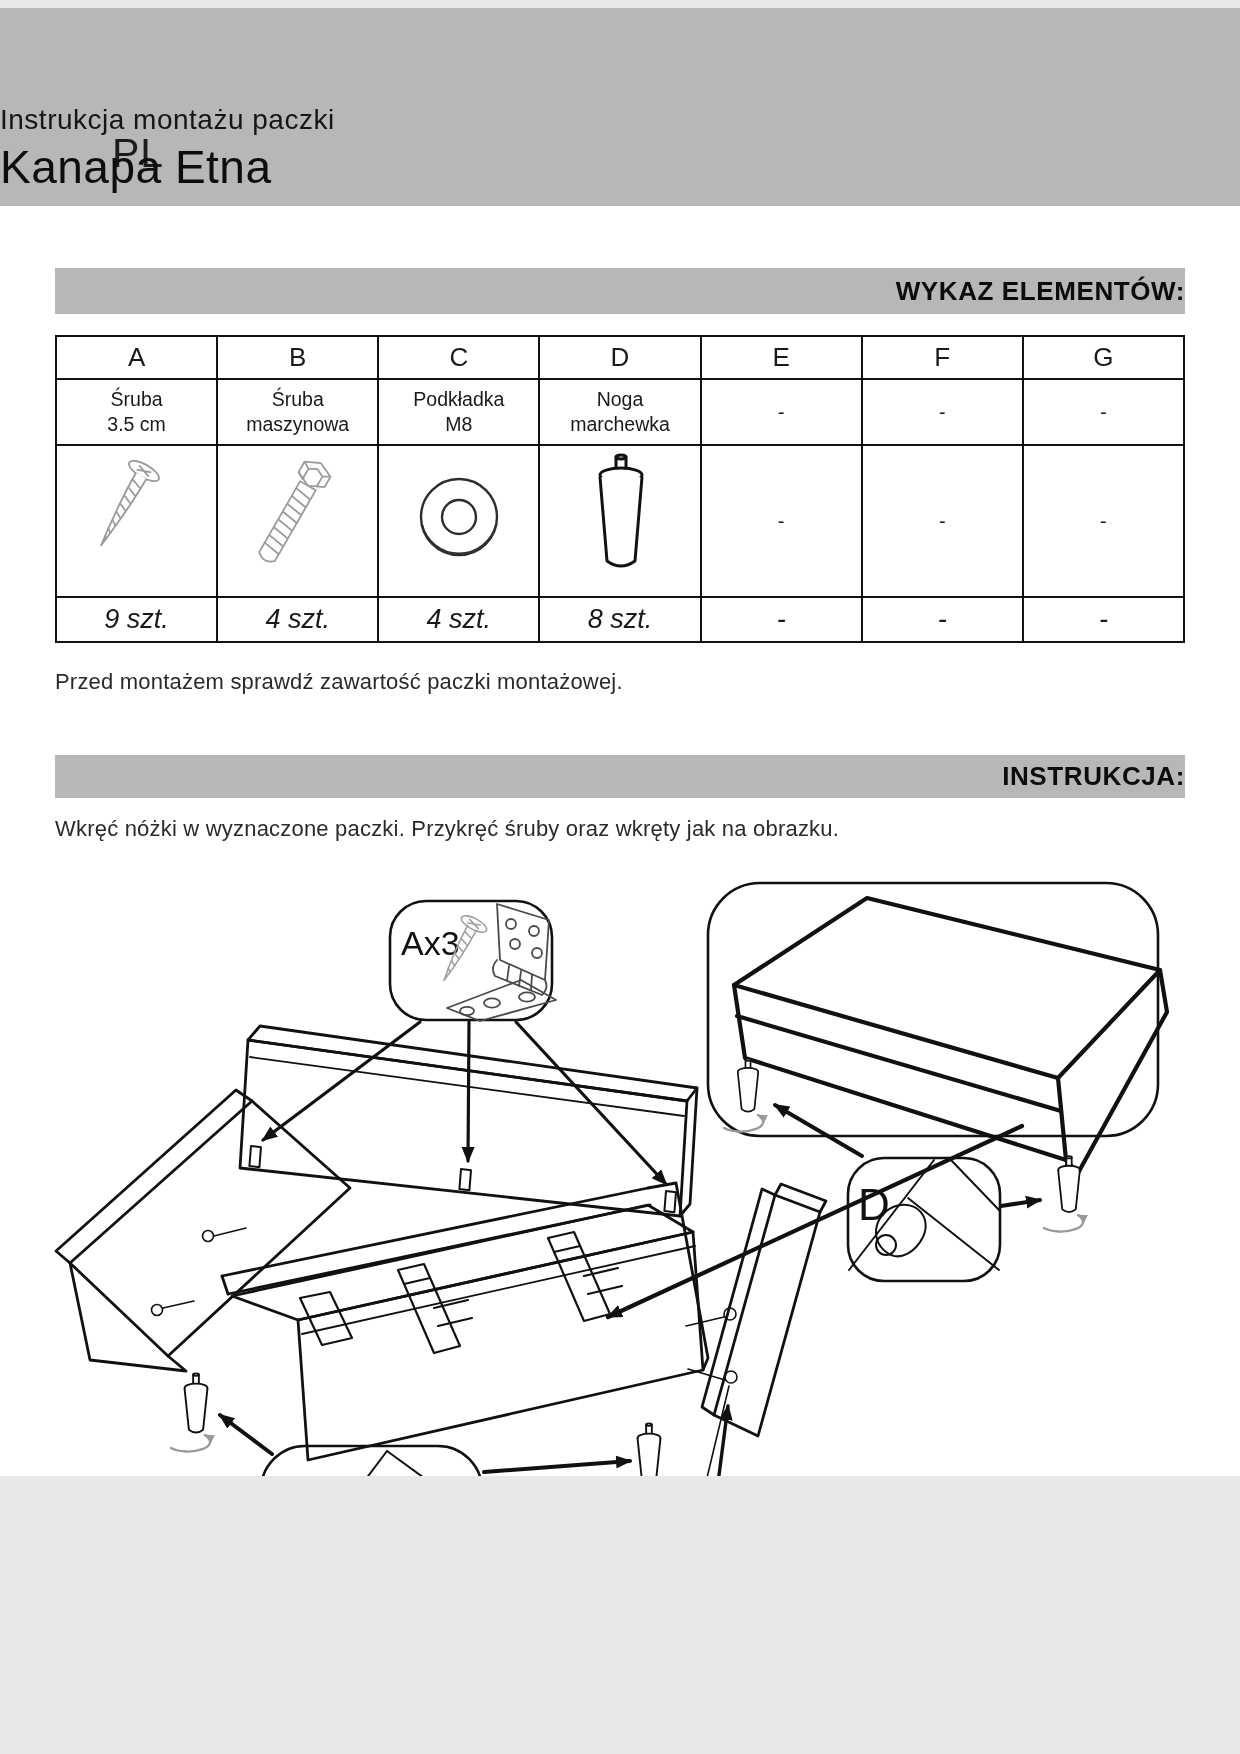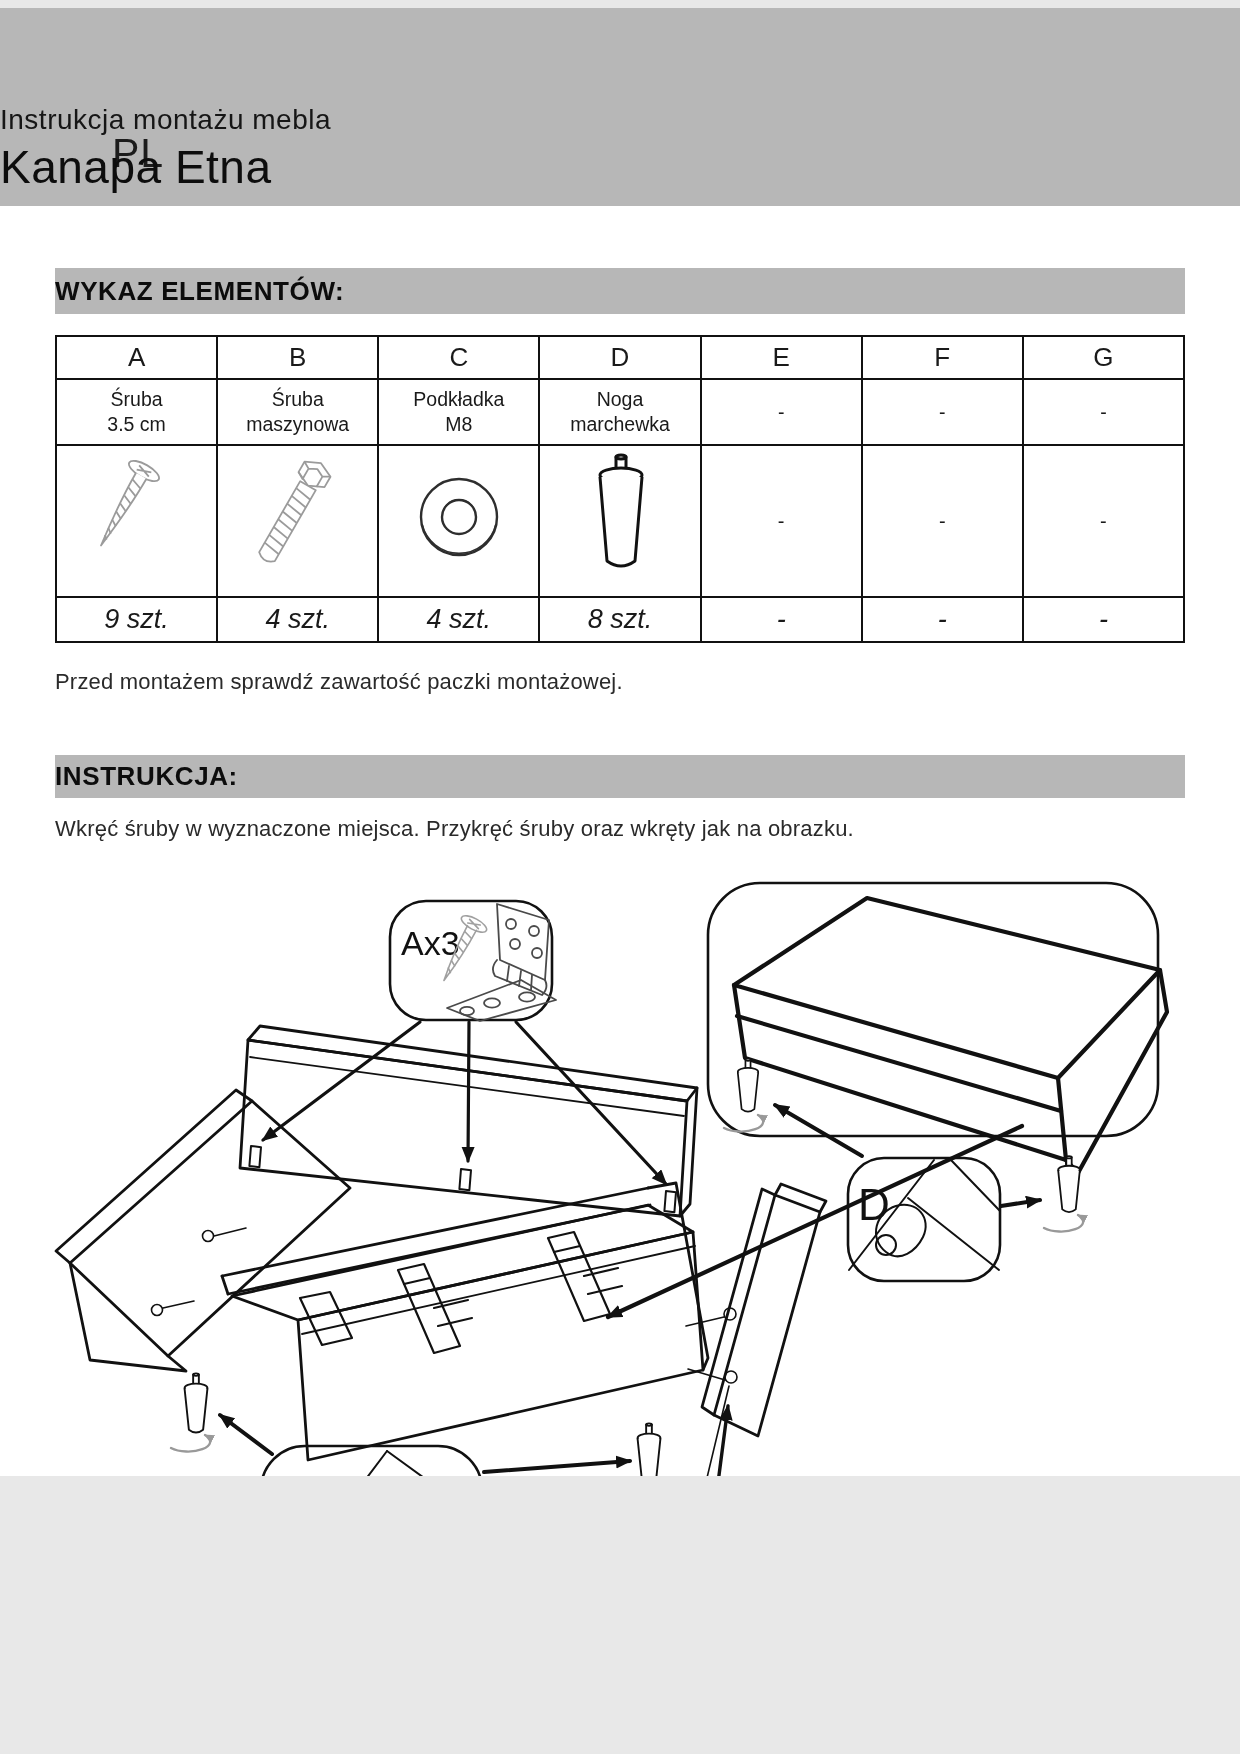--- a/index.html
+++ b/index.html
@@ -8,21 +8,21 @@
     background:#ffffff;overflow:hidden;
     font-family:"Liberation Sans","DejaVu Sans",sans-serif;color:#1a1a1a;padding-left:42px;
   }
   .abs{position:absolute;}
   
   .header-band{left:0;top:0;width:1240px;height:198px;background:#b7b7b7;}
   .lang-badge{left:112px;top:122px;font-size:41px;letter-spacing:1px;color:#1c1c1c;}
   .doc-subtitle{position:absolute;left:0;top:96px;width:1240px;font-size:28px;letter-spacing:.5px;color:#161616;}
   .doc-title{position:absolute;left:0;top:132px;width:1240px;font-size:46px;font-weight:normal;letter-spacing:.5px;color:#0d0d0d;}
   
-  .section-bar{left:55px;width:1130px;background:#b7b7b7;display:flex;align-items:center;justify-content:flex-start;
+  .section-bar{left:55px;width:1130px;background:#b7b7b7;display:flex;align-items:center;justify-content:flex-end;
     font-weight:bold;font-size:26px;letter-spacing:.6px;color:#0c0c0c;}
   .bar-parts{top:260px;height:46px;}
   .bar-instr{top:747px;height:43px;}
   
   table.parts{left:55px;top:327px;width:1130px;border-collapse:collapse;table-layout:fixed;position:absolute;}
   table.parts td{border:2px solid #111;text-align:center;vertical-align:middle;padding:0;}
   tr.row-letter td{height:41px;font-size:26px;}
   tr.row-name td{height:64px;font-size:19.5px;line-height:25px;}
   tr.row-icon td{height:150px;}
   tr.row-qty td{height:43px;font-size:27px;font-style:italic;}
@@ -32,21 +32,21 @@
   .instr-text{left:55px;top:808px;font-size:22px;color:#2a2a2a;letter-spacing:.2px;}
   svg text{font-family:"Liberation Sans","DejaVu Sans",sans-serif;fill:#111;}
 </style>
 </head>
 <body>
 
 <div class="page">
 
   <div class="abs header-band"></div>
   <div class="abs lang-badge">PL</div>
-  <div class="abs doc-subtitle">Instrukcja montażu mebla</div>
+  <div class="abs doc-subtitle">Instrukcja montażu paczki</div>
   <div class="abs doc-title">Kanapa Etna</div>
 
   <div class="abs section-bar bar-parts">
     <span>WYKAZ ELEMENTÓW:</span>
   </div>
 
   <table class="parts">
     <tbody>
         <tr class="row-letter">
       <td>A</td>
@@ -133,21 +133,21 @@
       <td class="dash">-</td>
     </tr>
   </tbody>
     </table>
 
   <div class="abs section-bar bar-instr">
     <span>INSTRUKCJA:</span>
   </div>
 
   <div class="abs note-text">Przed montażem sprawdź zawartość paczki montażowej.</div>
-  <div class="abs instr-text">Wkręć śruby w wyznaczone miejsca. Przykręć śruby oraz wkręty jak na obrazku.</div>
+  <div class="abs instr-text">Wkręć nóżki w wyznaczone paczki. Przykręć śruby oraz wkręty jak na obrazku.</div>
 
   <svg class="abs" style="left:0;top:855px;" width="1240" height="899" viewBox="0 855 1240 899">
     <defs>
       <marker id="ah" markerUnits="userSpaceOnUse" markerWidth="18" markerHeight="14" refX="14" refY="6.5" orient="auto">
         <path d="M0,0 L16,6.5 L0,13 Z" fill="#111"></path>
       </marker>
       <marker id="ahg" markerUnits="userSpaceOnUse" markerWidth="12" markerHeight="10" refX="9" refY="4.5" orient="auto">
         <path d="M0,0 L10,4.5 L0,9 Z" fill="#999"></path>
       </marker>
       <g id="leg-shape">

